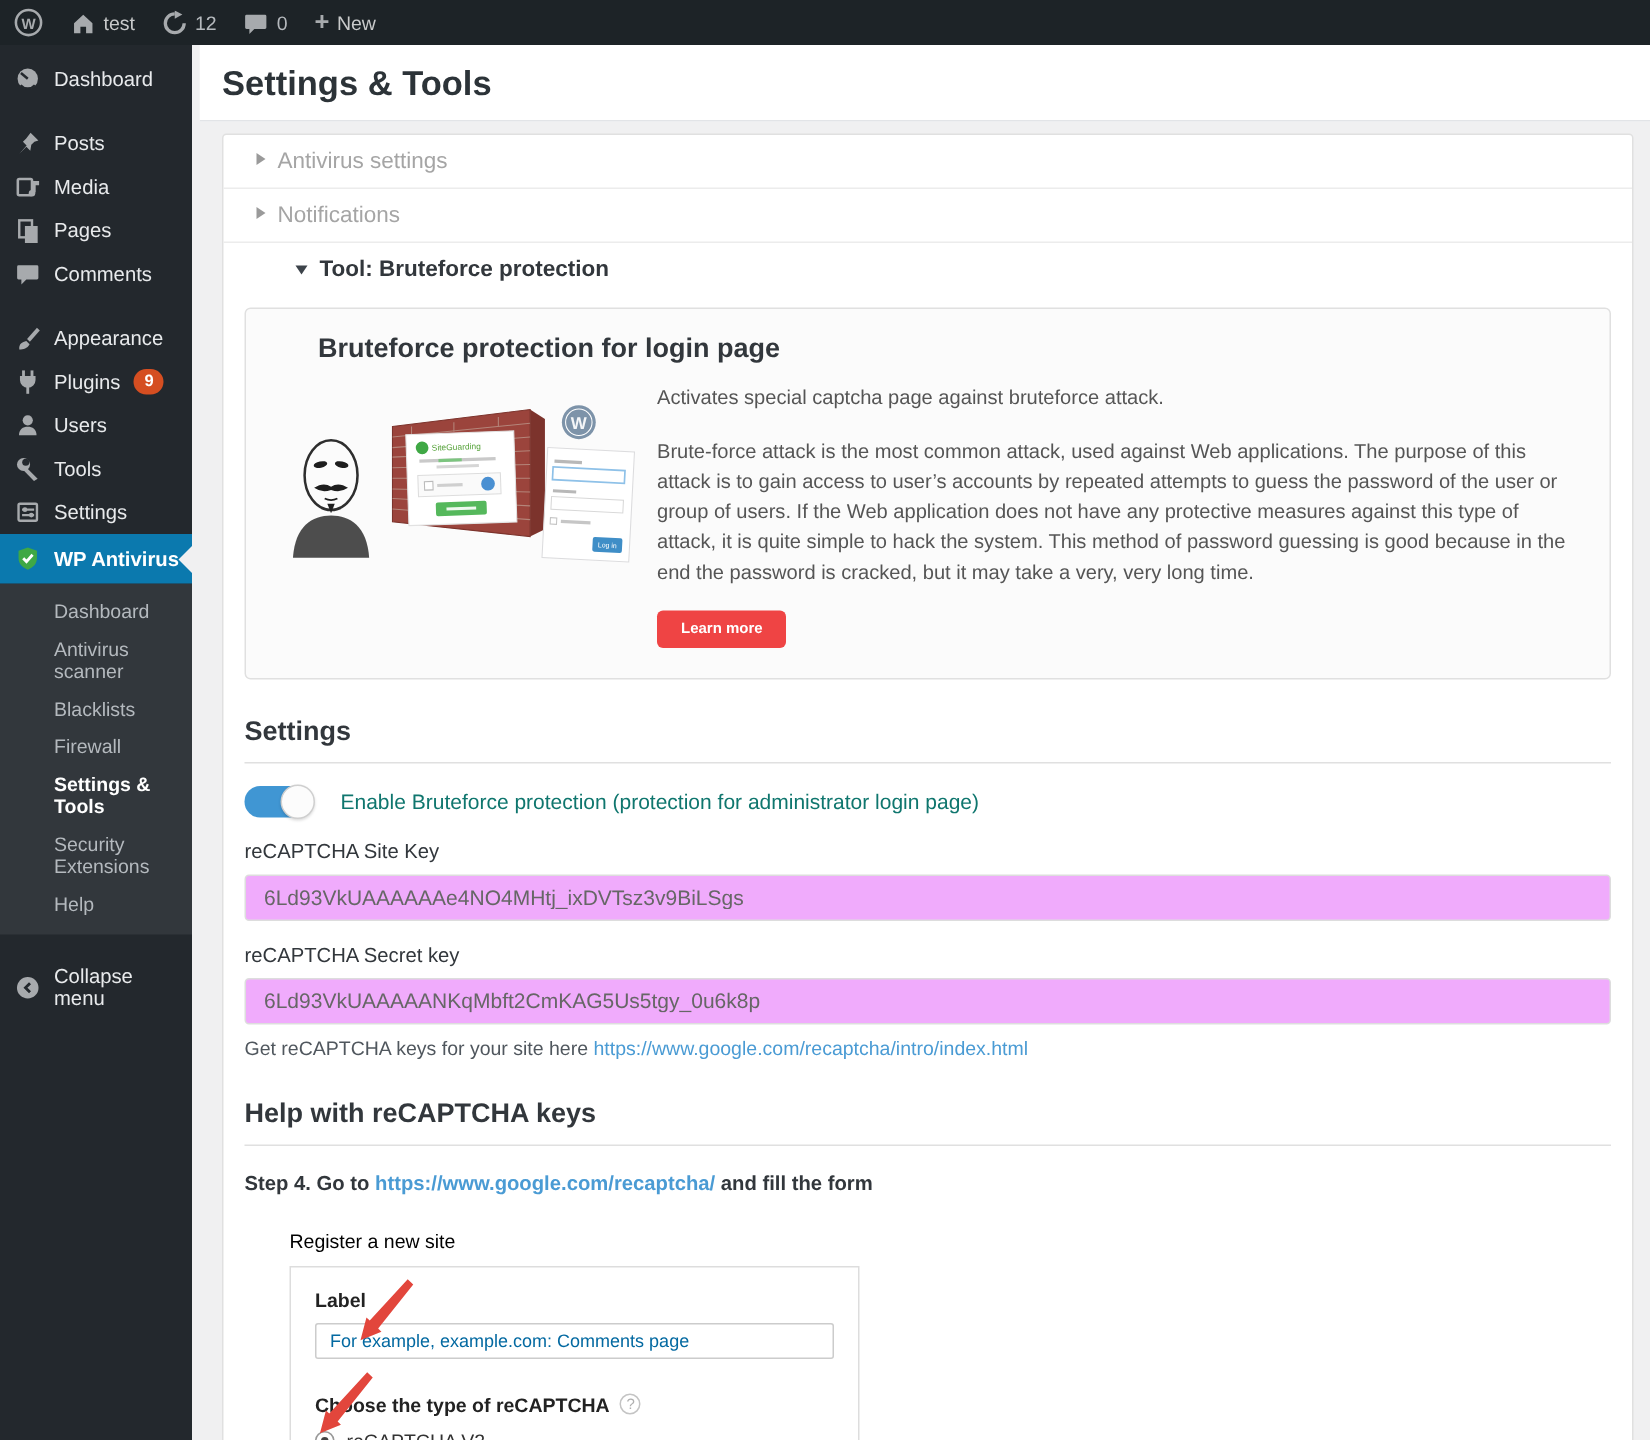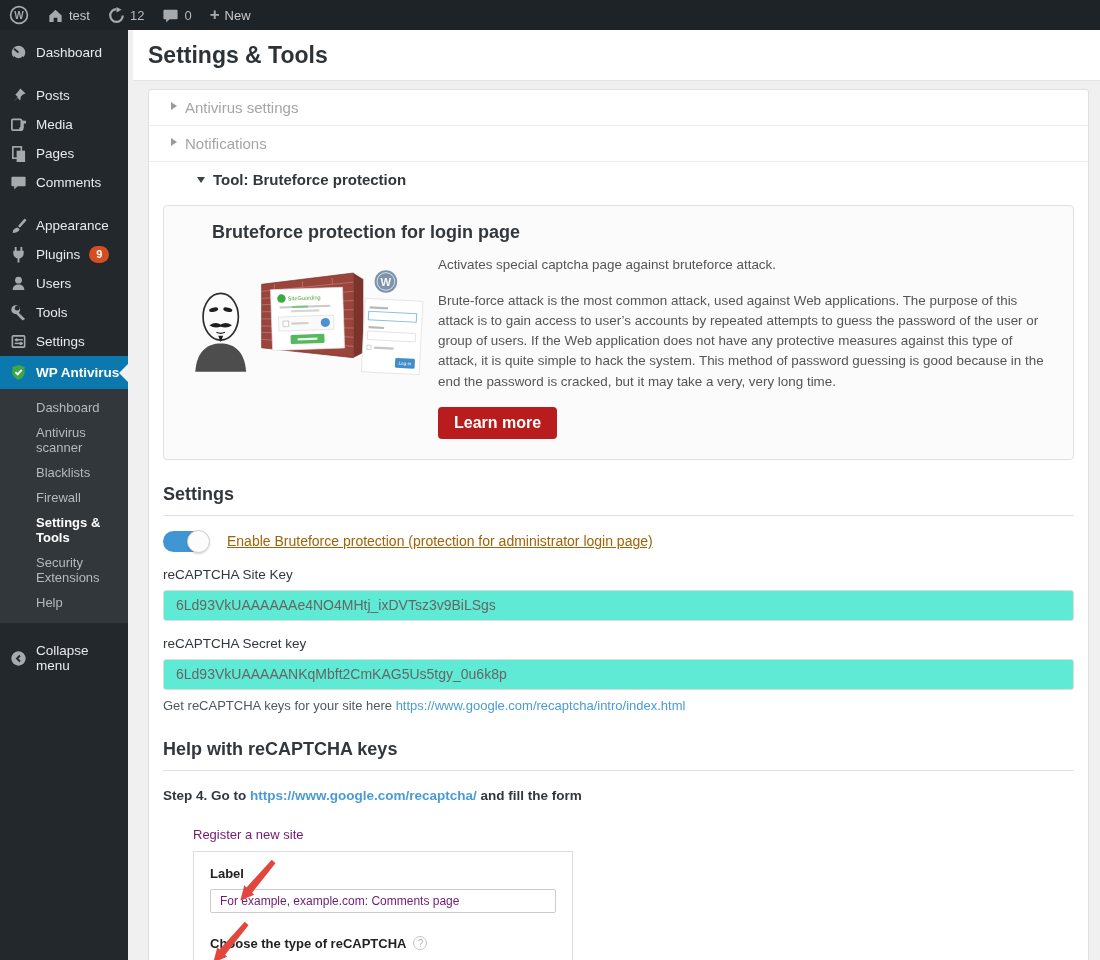--- a/index.html
+++ b/index.html
@@ -39,45 +39,45 @@
   .acc-row.expanded { color:#32373c; font-weight:600;margin-left:28px; }
   .acc-row.expanded .tri { position:absolute; left:20px; top:15px; width:0; height:0;
       border-left:4.5px solid transparent; border-right:4.5px solid transparent; border-top:6px solid #3c434a; }
 
   
   .promo { margin:8px 14px 24px; border:1px solid #e0e0e0; border-radius:4px; background:#fbfbfb; padding:14px 20px 20px; }
   .promo h3 { font-size:18px; font-weight:700; color:#32373c; margin:2px 0 8px 28px; }
   .promo-flex { display:flex; gap:14px; align-items:flex-start; }
   .promo-text { font-size:13.4px; color:#555; line-height:1.5; max-width:615px; padding-top:4px; font-weight:400; }
   .promo-text p + p { margin-top:16px; }
-  .learn-btn { display:inline-block; margin-top:15px; background:#b91c1c; color:#fff; font-weight:700; font-size:16px;
+  .learn-btn { display:inline-block; margin-top:15px; background:#ef4444; color:#fff; font-weight:700; font-size:10px;
       padding:7px 16px; border-radius:4px; cursor:pointer; border:none; }
 
   
   .section { padding:0 14px 30px; }
   h2.sec { font-size:18px; font-weight:700; color:#32373c; margin-top:16px; padding-bottom:10px; border-bottom:1px solid #e0e0e0; }
   .toggle-row { display:flex; align-items:center; gap:18px; margin:15px 0 2px; }
   .toggle { position:relative; width:46px; height:21px; border-radius:11px; background:#4096d3; cursor:pointer; flex:0 0 auto; }
   .toggle .knob { position:absolute; right:-1px; top:-1px; width:23px; height:23px; border-radius:50%; background:#fcfcfc;
       border:1px solid #cfcfcf; box-shadow:0 1px 2px rgba(0,0,0,.15); }
-  .toggle-label { font-size:14px; color:#a16207;text-decoration:underline; }
+  .toggle-label { font-size:14px; color:#0f766e; }
   .field-label { font-size:13.5px; font-weight:400; color:#32373c; margin:15px 0 8px; }
   input.key { width:100%; height:31px; border:1px solid #ddd; border-radius:3px; padding:0 12px; font-size:14px; color:#666;
-      background:#5eead4; font-family:"Liberation Sans", sans-serif; }
+      background:#f0abfc; font-family:"Liberation Sans", sans-serif; }
   .help-line { font-size:13px; color:#50575e; margin-top:8px; }
   a.link { color:#4a9bd4; text-decoration:none; cursor:pointer; }
   .step { font-size:13.5px; font-weight:700; color:#32373c; margin-top:17px; }
 
   
   .gform-wrap { margin:24px 0 0 30px; width:380px; position:relative; }
-  .gform-title { font-size:13px; color:#701a75; margin-bottom:9px; }
+  .gform-title { font-size:13px; color:#000000; margin-bottom:9px; }
   .gform-box { position:relative; border:1px solid #ddd; background:#fff; padding:14px 16px 18px; min-height:250px; overflow:visible; }
   .g-label { font-size:13px; font-weight:700; color:#222; }
   .g-input { margin-top:8px; border:1px solid #ccc; border-radius:2px; height:24px; display:flex; align-items:center;
-      padding:0 9px; color:#701a75; font-size:12px; background:#fff; }
+      padding:0 9px; color:#0369a1; font-size:12px; background:#fff; }
   .g-head { display:flex; align-items:center; gap:7px; margin-top:23px; font-size:13px; font-weight:700; color:#222; }
   .qmark { width:14px; height:14px; border-radius:50%; border:1px solid #c4c4c4; color:#b0b0b0; font-size:10px;
       display:inline-flex; align-items:center; justify-content:center; font-weight:400; }
   .g-radio-row { display:flex; align-items:center; gap:8px; margin-top:9px; font-size:13px; color:#333; }
   .radio { width:13px; height:13px; border-radius:50%; border:1px solid #999; position:relative; background:#fff; flex:0 0 auto; }
   .radio.sel::after { content:""; position:absolute; left:3px; top:3px; width:5px; height:5px; border-radius:50%; background:#444; }
   .red-arrow { position:absolute; z-index:5; }
 </style>
 </head>
 <body>

